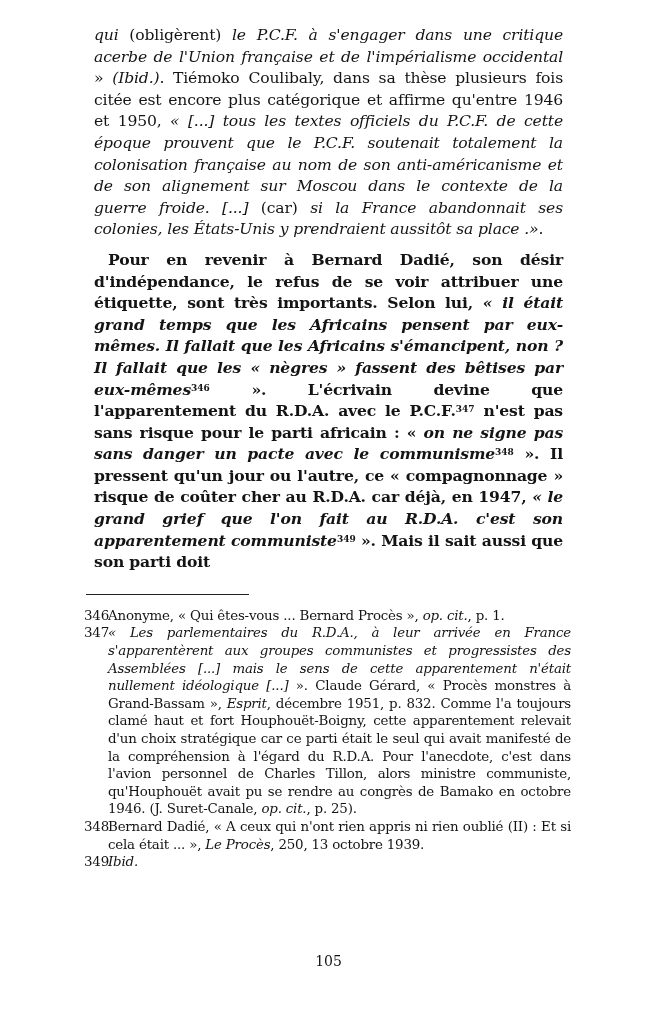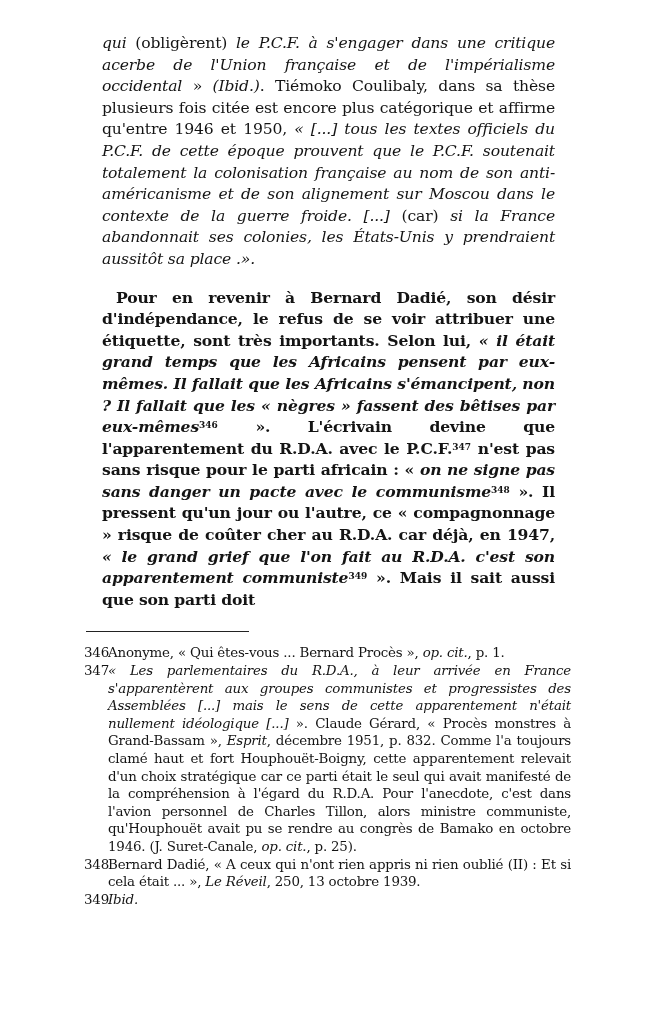--- a/index.html
+++ b/index.html
@@ -6,21 +6,21 @@
   body { width: 650px; height: 1013px; position: relative; overflow: hidden; }
   .page {
     position: absolute; left: 86px; top: 17px; width: 485px;
     font-family: "DejaVu Serif", "Liberation Serif", serif;
     color: #141414;
   }
   .main {
     font-size: 15.6px; line-height: 21.6px; text-align: justify;
     letter-spacing: -0.15px;
   }
-  .main p { margin: 16px; }
+  .main p { margin: 8px; }
   .main p.indent { text-indent: 14px; font-weight: bold; }
   sup.n { font-size: 9px; vertical-align: 4px; line-height: 0; letter-spacing: 0; }
   .rule {
     width: 163px; height: 0; border-top: 1.3px solid #222;
     margin-top: 21px; margin-bottom: 12px;
   }
   .notes { font-size: 13.4px; line-height: 17.6px; letter-spacing: -0.2px; }
   .note { position: relative; padding-left: 22px; text-align: justify; }
   .note .num { position: absolute; left: -2px; top: 0; }
   .note.short { text-align: left; }
@@ -42,20 +42,21 @@
   <div class="rule"></div>
 
   <div class="notes">
     <div class="note short">
       <span class="num">346</span><span>Anonyme, « Qui êtes-vous ... Bernard Procès », </span><i>op. cit.</i><span>, p. 1.</span>
     </div>
     <div class="note">
       <span class="num">347</span><i>« Les parlementaires du R.D.A., à leur arrivée en France s'apparentèrent aux groupes communistes et progressistes des Assemblées [...] mais le sens de cette apparentement n'était nullement idéologique [...]</i><span> ». Claude Gérard, « Procès monstres à Grand-Bassam », </span><i>Esprit</i><span>, décembre 1951, p. 832. Comme l'a toujours clamé haut et fort Houphouët-Boigny, cette apparentement relevait d'un choix stratégique car ce parti était le seul qui avait manifesté de la compréhension à l'égard du R.D.A. Pour l'anecdote, c'est dans l'avion personnel de Charles Tillon, alors ministre communiste, qu'Houphouët avait pu se rendre au congrès de Bamako en octobre 1946. (J. Suret-Canale, </span><i>op. cit.</i><span>,  p. 25).</span>
     </div>
     <div class="note">
-      <span class="num">348</span><span>Bernard Dadié, « A ceux qui n'ont rien appris ni rien oublié (II) : Et si cela était ... », </span><i>Le Réveil</i><span>, 250, 13 octobre 1939.</span>
+      <span class="num">348</span><span>Bernard Dadié, « A ceux qui n'ont rien appris ni rien oublié (II) : Et si cela était ... », </span><i>Le Procès</i><span>, 250, 13 octobre 1939.</span>
     </div>
     <div class="note short">
       <span class="num">349</span><i>Ibid.</i>
     </div>
   </div>
 
+  <div class="pagenum">105</div>
 </div>
 
 </body></html>

